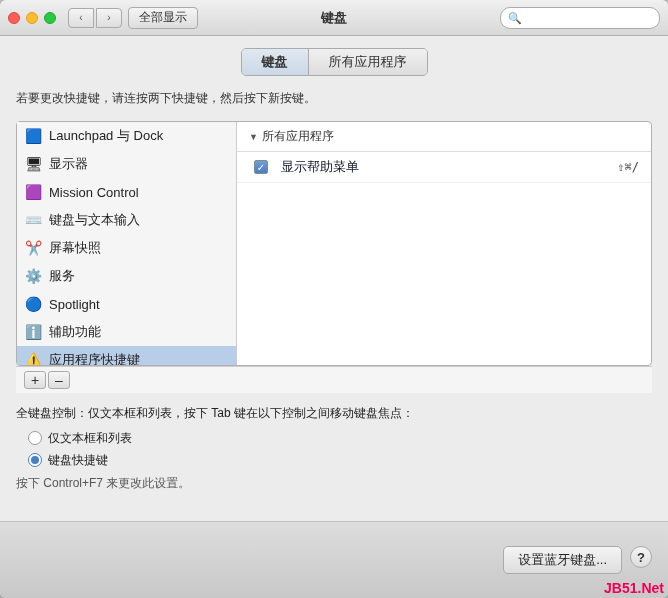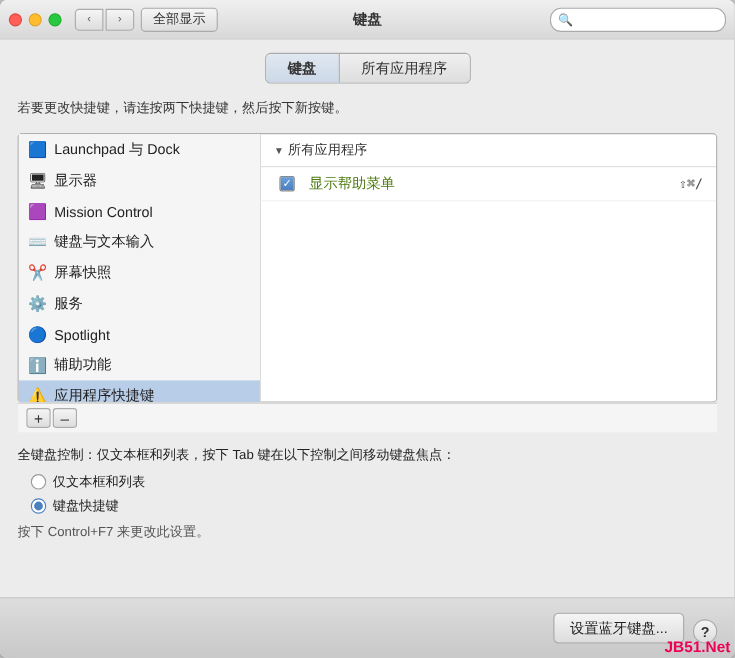--- a/index.html
+++ b/index.html
@@ -257,21 +257,21 @@
       display: flex;
       align-items: center;
       justify-content: center;
       color: white;
       font-size: 10px;
     }
 
     .row-label {
       flex: 1;
       font-size: 13px;
-      color: #4d7c0f;
+      color: #0f172a;
       padding-left: 8px;
     }
 
     .row-shortcut {
       font-size: 12px;
       color: #444;
       font-family: monospace;
     }
 
     
@@ -352,22 +352,22 @@
     .bottom-hint {
       font-size: 12px;
       color: #555;
       margin-top: 2px;
     }
 
     
     .bottom-bar {
       display: flex;
       justify-content: flex-end;
-      align-items: flex-end;
-      padding: 13px 16px;
+      align-items: flex-start;
+      padding: 24px 16px;
       border-top: 1px solid #c0c0c0;
       background: linear-gradient(to bottom, #ddd, #c8c8c8);
       gap: 8px;
     }
 
     .bottom-btn {
       padding: 4px 14px;
       background: linear-gradient(to bottom, #f5f5f5, #ddd);
       border: 1px solid #aaa;
       border-radius: 5px;

